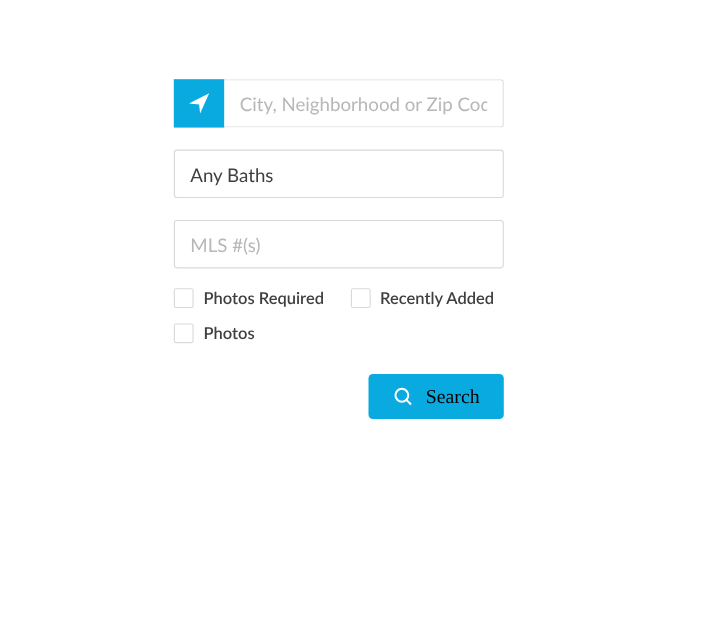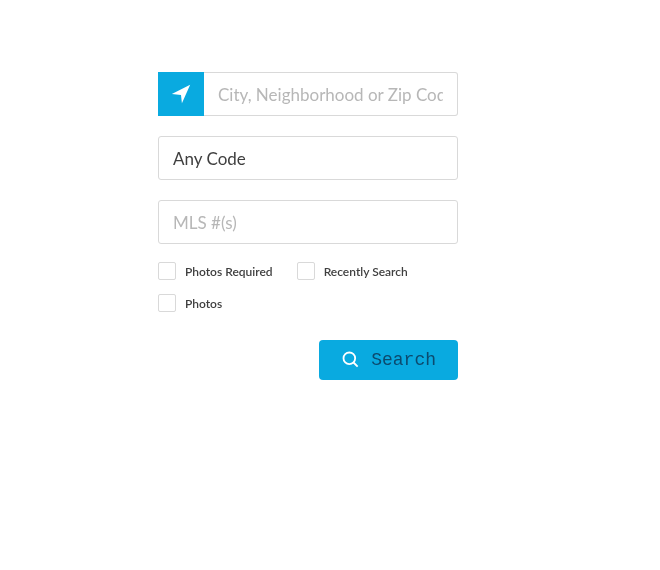--- a/index.html
+++ b/index.html
@@ -80,35 +80,35 @@
       cursor: pointer;
     }
     .checkbox-box {
       width: 18px;
       height: 18px;
       border: 1px solid #d9d9d9;
       border-radius: 2px;
       background: #fff;
     }
     .checkbox-label {
-      font-size: 12px;
+      font-size: 15px;
       color: #3f3f3f;
       font-weight: 600;
     }
     .button-row {
       display: flex;
       justify-content: flex-end;
     }
     .search-btn {
       background: #09aae0;
       border: none;
       border-radius: 4px;
-      color: #0c4a6e;
+      color: #000000;
       font-size: 18px;
-      font-family: Liberation Mono, monospace;
+      font-family: Liberation Serif, serif;
       padding: 10px 22px;
       display: flex;
       align-items: center;
       gap: 10px;
       cursor: pointer;
     }
     .search-btn svg {
       width: 20px;
       height: 20px;
       stroke: #ffffff;
@@ -125,37 +125,37 @@
     <div class="location-icon-box">
       <svg viewBox="0 0 24 24">
         <path d="M2 12 L22 2 L13 22 L12 13 Z"></path>
       </svg>
     </div>
     <input type="text" class="text-input location-input" placeholder="City, Neighborhood or Zip Code" style="">
   </div>
 
   <div class="row">
     <div class="select-box">
-      <span>Any Code</span>
+      <span>Any Baths</span>
     </div>
   </div>
 
 
   <div class="row tight">
     <input type="text" class="text-input" placeholder="MLS #(s)" style="">
   </div>
 
   <div class="checkbox-group">
     <label class="checkbox-item">
       <span class="checkbox-box"></span>
       <span class="checkbox-label">Photos Required</span>
     </label>
     <label class="checkbox-item">
       <span class="checkbox-box"></span>
-      <span class="checkbox-label">Recently Search</span>
+      <span class="checkbox-label">Recently Added</span>
     </label>
     <label class="checkbox-item">
       <span class="checkbox-box"></span>
       <span class="checkbox-label">Photos</span>
     </label>
   </div>
 
   <div class="button-row">
     <button class="search-btn">
       <svg viewBox="0 0 24 24">

